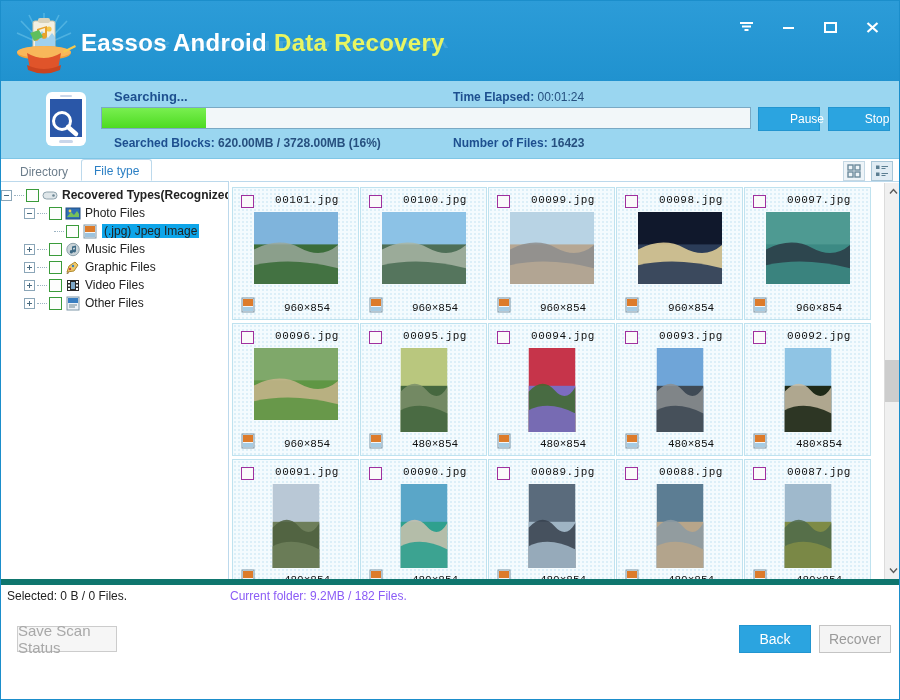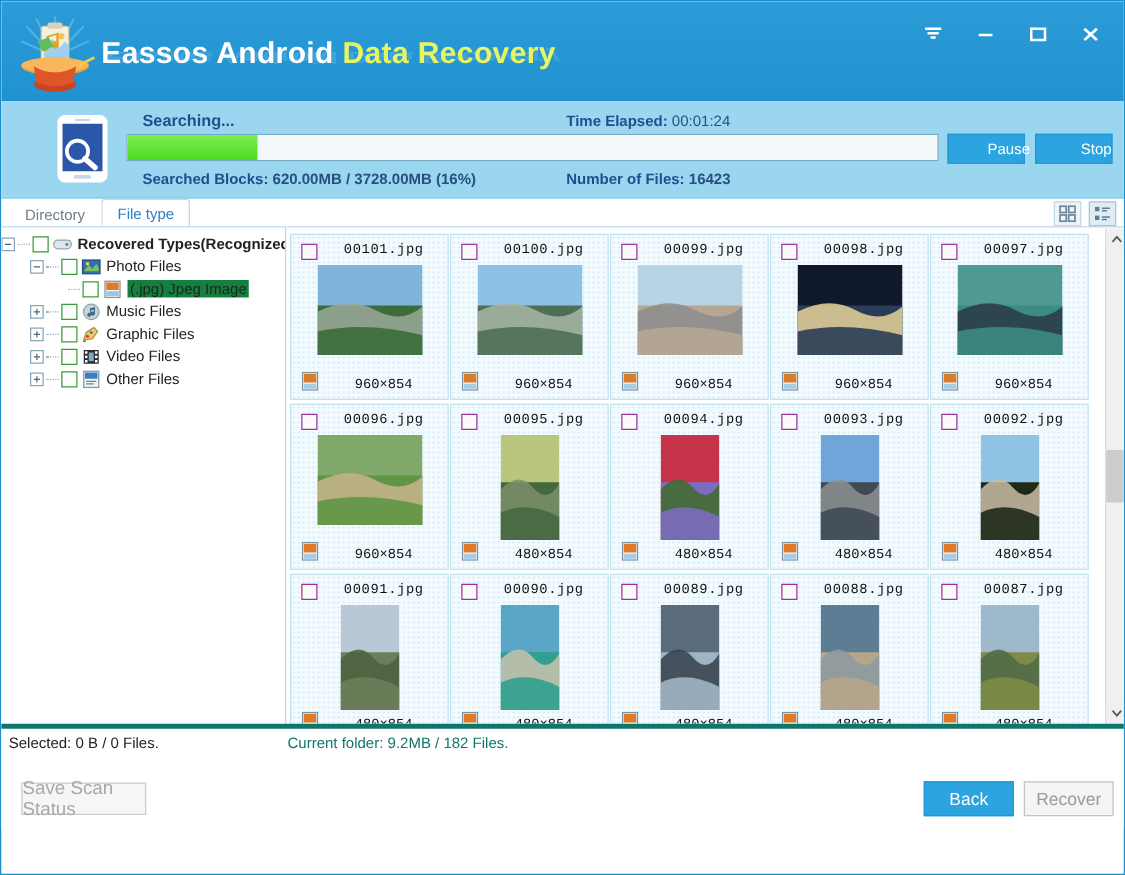--- a/index.html
+++ b/index.html
@@ -119,21 +119,21 @@
     content:""; position:absolute; left:4px; top:2px; width:1px; height:5px; background:#4a6b80;
   }
   .dots { width:10px; height:1px; border-top:1px dotted #9bb3c2; display:inline-block; margin:0 2px; flex:0 0 auto;}
   .cbox {
     width:13px; height:13px; border:1px solid #3a9b3a; background:#fdfdfd;
     display:inline-block; flex:0 0 auto; margin-right:3px; cursor:pointer;
   }
   .ticon { width:16px; height:15px; flex:0 0 auto; margin-right:4px; }
   .tlabel { font-size:12px; color:#222; }
   .trow.root .tlabel { font-weight:bold; }
-  .trow.sel .tlabel { background:#15803d; padding:0 2px; }
+  .trow.sel .tlabel { background:#0ea5e9; padding:0 2px; }
 
   
   .right-pane {
     position:absolute; left:229px; top:22px; width:671px; height:398px;
     border-top:1px solid #bcd9ec; background:#ffffff;
   }
   .viewbtns { position:absolute; right:8px; top:-21px; display:flex; gap:6px; }
   .viewbtn {
     width:22px; height:20px; border:1px solid #c5d8e4; background:#eef4f8;
     display:flex; align-items:center; justify-content:center; cursor:pointer;
@@ -186,24 +186,24 @@
   .vsb .arrow.down { bottom:0; }
   .vsb .track { position:absolute; left:0; top:17px; width:17px; bottom:17px; }
   .vsb .thumb2 {
     position:absolute; left:0; width:17px; top:160px; height:42px;
     background:#cdcdcd; cursor:pointer;
   }
 
   
   .statusline {
     position:absolute; left:0; top:578px; width:900px; height:22px;
-    border-top:4px solid #0f766e; background:#ffffff;
+    border-top:6px solid #0f766e; background:#ffffff;
   }
   .sel-text { position:absolute; left:6px; top:4px; font-size:12px; color:#222; }
-  .folder-text { position:absolute; left:229px; top:4px; font-size:12px; color:#0f766e; }
+  .folder-text { position:absolute; left:229px; top:4px; font-size:12px; color:#8b5cf6; }
 
   .actionbar {
     position:absolute; left:0; top:600px; width:900px; height:62px; background:#fff;
   }
   .btn-save {
     position:absolute; left:16px; top:25px; width:100px; height:26px;
     border:1px solid #cccccc; background:#f6f6f6; color:#a8a8a8;
     font-size:15px; display:flex; align-items:center; justify-content:center;
     cursor:default;
   }

